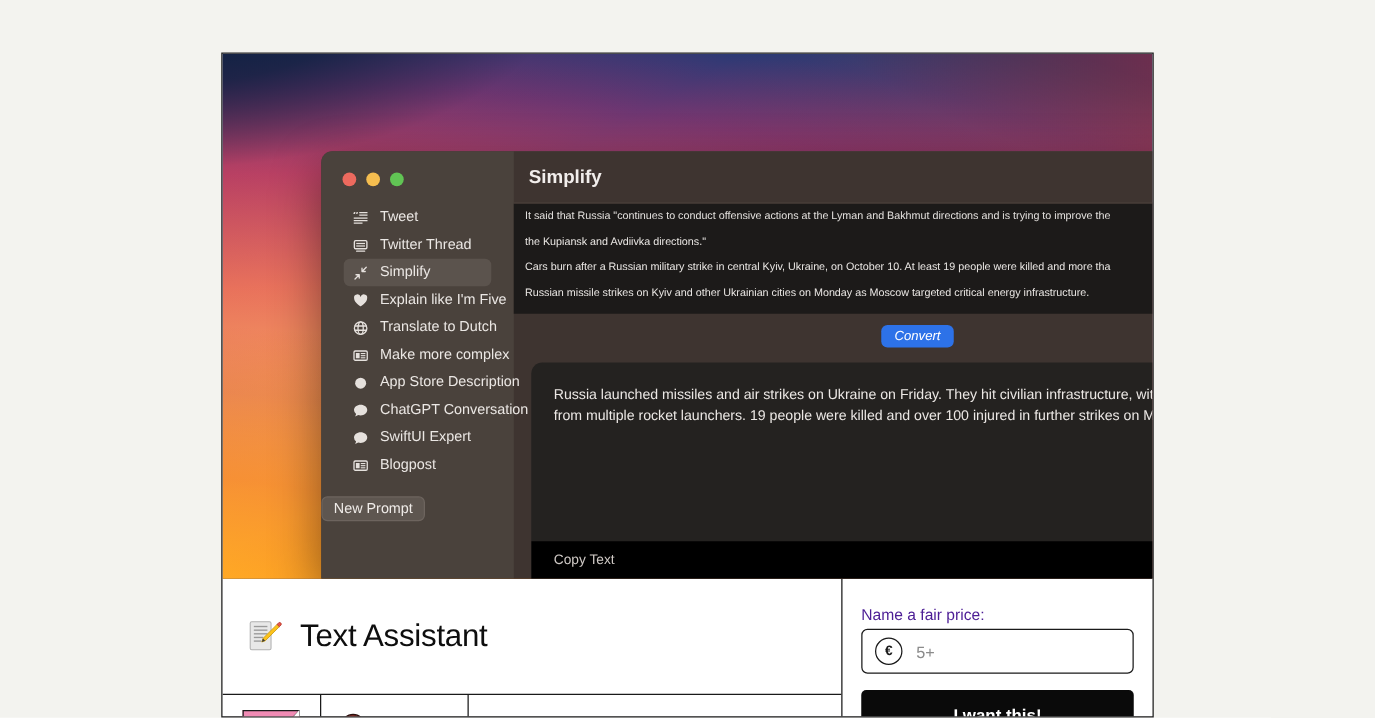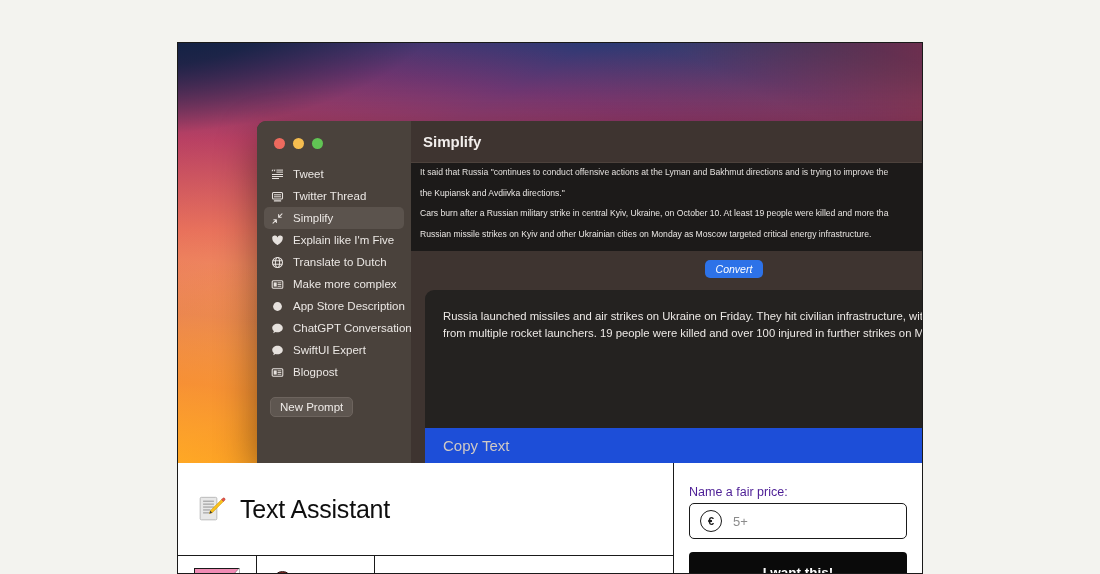--- a/index.html
+++ b/index.html
@@ -75,40 +75,40 @@
   }
   .dot { width: 11px; height: 11px; border-radius: 50%; }
   .dot.r { background: #ed6a5e; }
   .dot.y { background: #f5bd4f; }
   .dot.g { background: #61c454; }
 
   .nav-item {
     display: flex; align-items: center;
     gap: 9px;
     height: 22px;
-    margin: 0 7px;
+    margin: 0 18px;
     padding: 0 7px;
     border-radius: 5px;
     color: #ebe7e4;
     font-size: 11.5px;
     white-space: nowrap;
   }
   .nav-item + .nav-item { margin-top: 0px; }
   .nav-item.active { background: #5b534d; }
   .nav-ico {
     width: 13px; height: 13px;
     flex: 0 0 13px;
     display: flex; align-items: center; justify-content: center;
     color: #e6e1dd;
   }
   .nav-ico svg { display:block; }
 
   .new-prompt {
     position: absolute;
-    left: 13px; bottom: 46px;
+    left: 0; bottom: 46px;
     background: #5e5650;
     border: 1px solid #6d645e;
     color: #efebe8;
     font-size: 11.5px;
     padding: 3px 9px;
     border-radius: 5px;
   }
 
   
   .main {
@@ -169,23 +169,23 @@
   }
   .output-body {
     color: #ece8e5; font-size: 11.3px;
     line-height: 1.5;
     padding: 18px 18px 16px 18px;
     flex: 1;
     white-space: nowrap;
     overflow: hidden;
   }
   .output-foot {
-    background: #1d4ed8;
+    background: #000000;
     color: #cfc9c5;
-    font-size: 15px;
+    font-size: 11px;
     padding: 9px 18px;
   }
 
   
   .info { display: flex; height: 141px; }
   .info-left { flex: 1; border-right: 1px solid #1a1a1a; display:flex; flex-direction:column; }
   .title-row {
     flex: 1;
     display: flex; align-items: center;
     gap: 14px;

